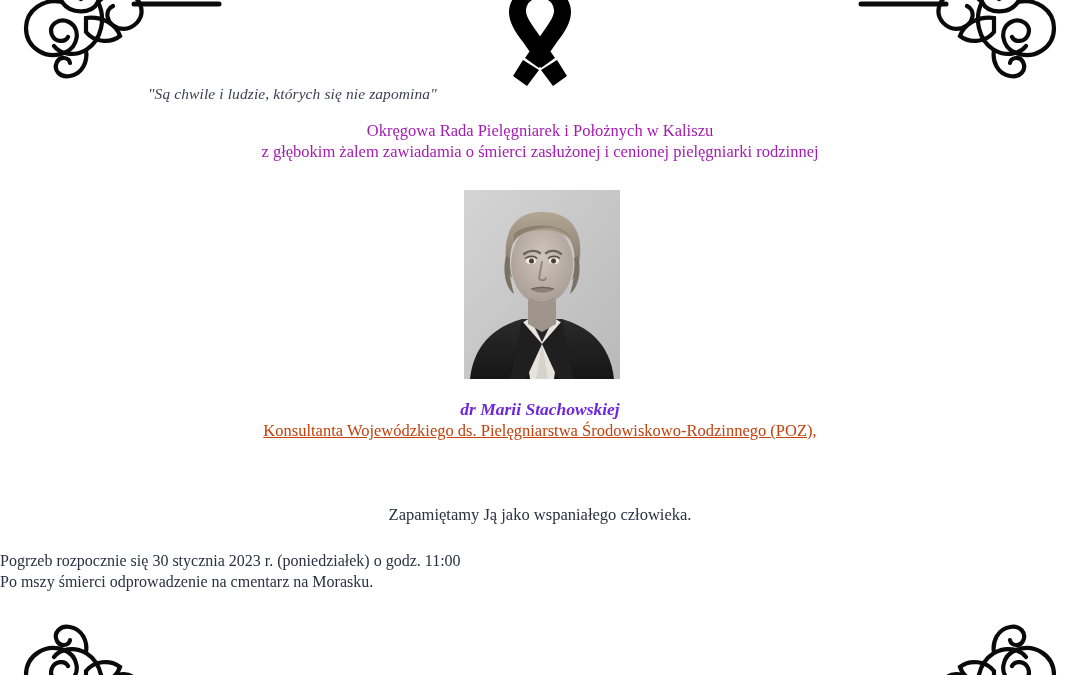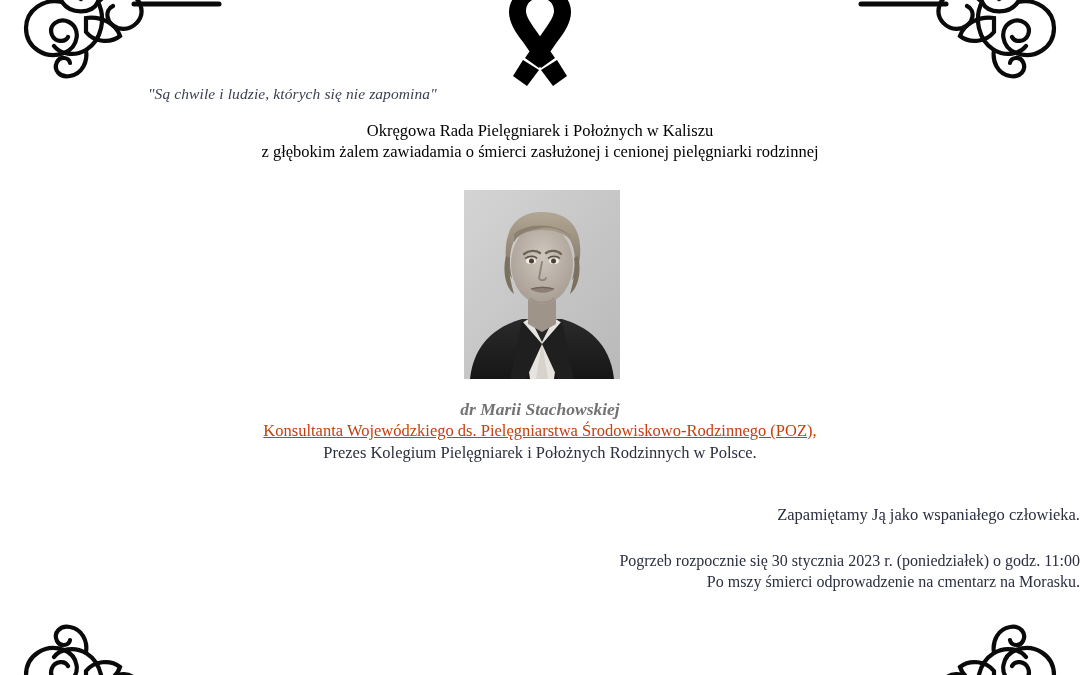--- a/index.html
+++ b/index.html
@@ -53,21 +53,21 @@
   }
 
   .announce {
     position: absolute;
     left: 0;
     right: 0;
     top: 120px;
     text-align: center;
     font-size: 16.5px;
     line-height: 21px;
-    color: #000000;
+    color: #a21caf;
   }
 
   .photo {
     position: absolute;
     left: 464px;
     top: 190px;
     width: 156px;
     height: 189px;
     overflow: hidden;
     background: #c9c9c9;
@@ -79,48 +79,48 @@
     left: 0;
     right: 0;
     top: 398px;
     text-align: center;
   }
   .deceased .name {
     font-weight: bold;
     font-style: italic;
     font-size: 17.5px;
     line-height: 22px;
-    color: #737373;
+    color: #6d28d9;
   }
   .deceased .role {
     font-size: 16.5px;
     line-height: 21.5px;
     color: #2b2f40;
   }
   .deceased .role.light {
     color: #c2410c;
     text-decoration: underline;
   }
 
   .remember {
     position: absolute;
     left: 0;
     right: 0;
     top: 505px;
-    text-align: right;
+    text-align: center;
     font-size: 16.5px;
     color: #2b2f40;
   }
 
   .funeral {
     position: absolute;
     left: 0;
     right: 0;
     top: 550px;
-    text-align: right;
+    text-align: left;
     font-size: 16px;
     line-height: 21px;
     color: #2b2f40;
   }
 </style>
 </head>
 <body>
 
 <div class="ornament orn-tl">
   <svg viewBox="0 0 250 130" xmlns="http://www.w3.org/2000/svg">
@@ -254,21 +254,20 @@
     <path d="M67 99 C72 96 85 96 90 99 C85 104 72 104 67 99 Z" fill="#8d7f75"></path>
     <path d="M67 99 C74 97 83 97 90 99" stroke="#6d6159" stroke-width="1.3" fill="none"></path>
 
     <path d="M66 108 C70 114 86 114 90 108" stroke="#9b9187" stroke-width="1.6" fill="none"></path>
   </svg>
 </div>
 
 <div class="deceased">
   <div class="name">dr Marii Stachowskiej</div>
   <div class="role light">Konsultanta Wojewódzkiego ds. Pielęgniarstwa Środowiskowo-Rodzinnego (POZ),</div>
-  <div class="role">Prezes Kolegium Pielęgniarek i Położnych Rodzinnych w Polsce.</div>
 </div>
 
 <div class="remember">Zapamiętamy Ją jako wspaniałego człowieka.</div>
 
 <div class="funeral">
   <div>Pogrzeb rozpocznie się 30 stycznia 2023 r. (poniedziałek) o godz. 11:00</div>
   <div>Po mszy śmierci odprowadzenie na cmentarz na Morasku.</div>
 </div>
 
 </body></html>

